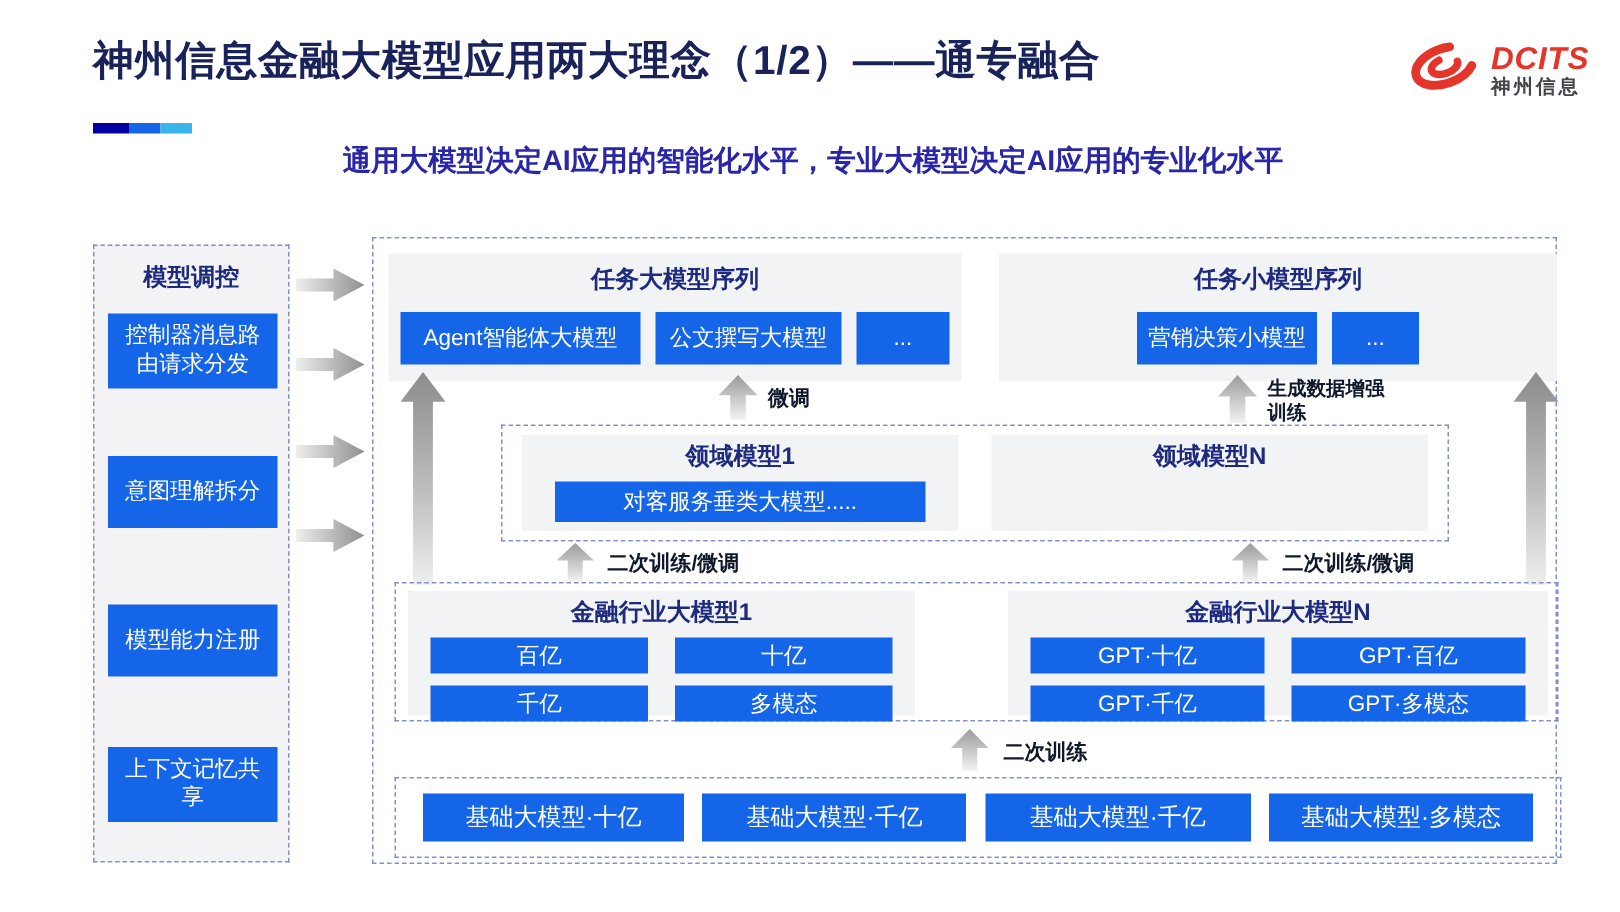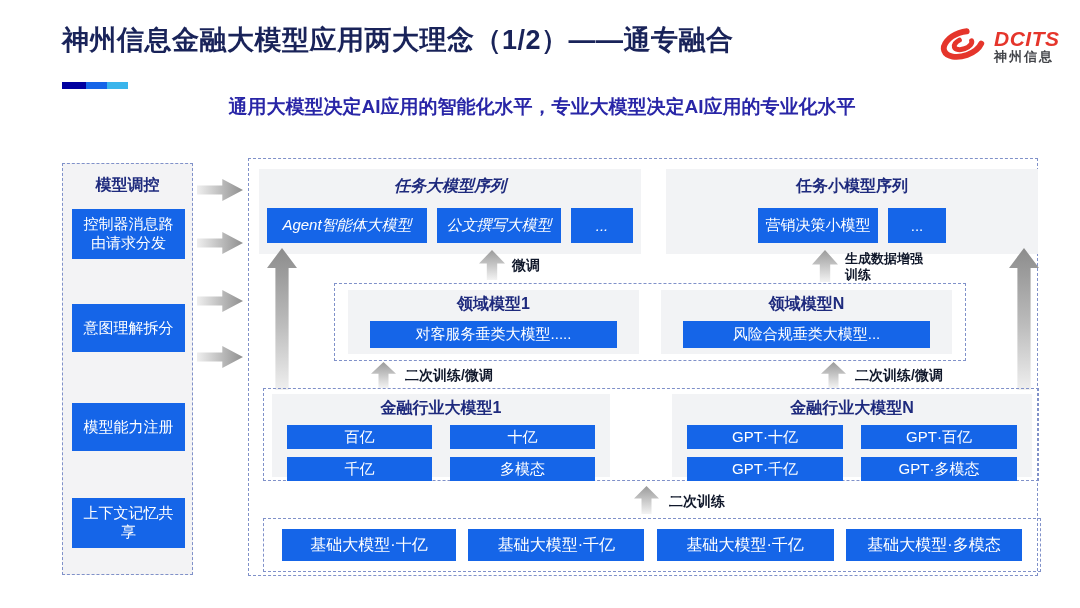--- a/index.html
+++ b/index.html
@@ -94,21 +94,21 @@
   <div class="chip side-chip" style="top:239px;height:48px;">模型能力注册</div>
 </div>
 
 <div class="abs arrow-right" style="left:197px;top:179px;"></div>
 <div class="abs arrow-right" style="left:197px;top:232px;"></div>
 <div class="abs arrow-right" style="left:197px;top:290px;"></div>
 <div class="abs arrow-right" style="left:197px;top:346px;"></div>
 
 <div class="abs main">
 
-  <div class="graybox" style="left:10px;top:10px;width:382px;height:85px;font-style:italic;">
+  <div class="graybox" style="left:10px;top:10px;width:382px;height:85px;">
     <div class="box-title">任务大模型序列</div>
     <div class="chip-row">
       <div class="chip" style="width:160px;">Agent智能体大模型</div>
       <div class="chip" style="width:124px;">公文撰写大模型</div>
       <div class="chip" style="width:62px;">...</div>
     </div>
   </div>
   <div class="graybox" style="left:417px;top:10px;width:372px;height:85px;">
     <div class="box-title">任务小模型序列</div>
     <div class="chip-row">
@@ -126,21 +126,20 @@
   <div class="arrow-up-sm" style="left:563px;top:91px;width:26px;height:32px;"></div>
   <div class="flow-label" style="left:596px;top:92px;width:82px;white-space:normal;text-align:left;font-size:13px;line-height:1.2;">生成数据增强训练</div>
 
   <div class="domain-row">
     <div class="domain-box">
       <div class="box-title" style="padding-top:4px;">领域模型1</div>
       <div class="chip">对客服务垂类大模型.....</div>
     </div>
     <div class="domain-box">
       <div class="box-title" style="padding-top:4px;">领域模型N</div>
-      <div class="chip">风险合规垂类大模型...</div>
     </div>
   </div>
 
   <div class="arrow-up-sm" style="left:122px;top:203px;width:25px;height:26px;"></div>
   <div class="flow-label" style="left:156px;top:208px;">二次训练/微调</div>
   <div class="arrow-up-sm" style="left:572px;top:203px;width:25px;height:26px;"></div>
   <div class="flow-label" style="left:606px;top:208px;">二次训练/微调</div>
 
   <div class="industry-row">
     <div class="graybox" style="left:8px;top:5px;width:338px;height:83px;">

